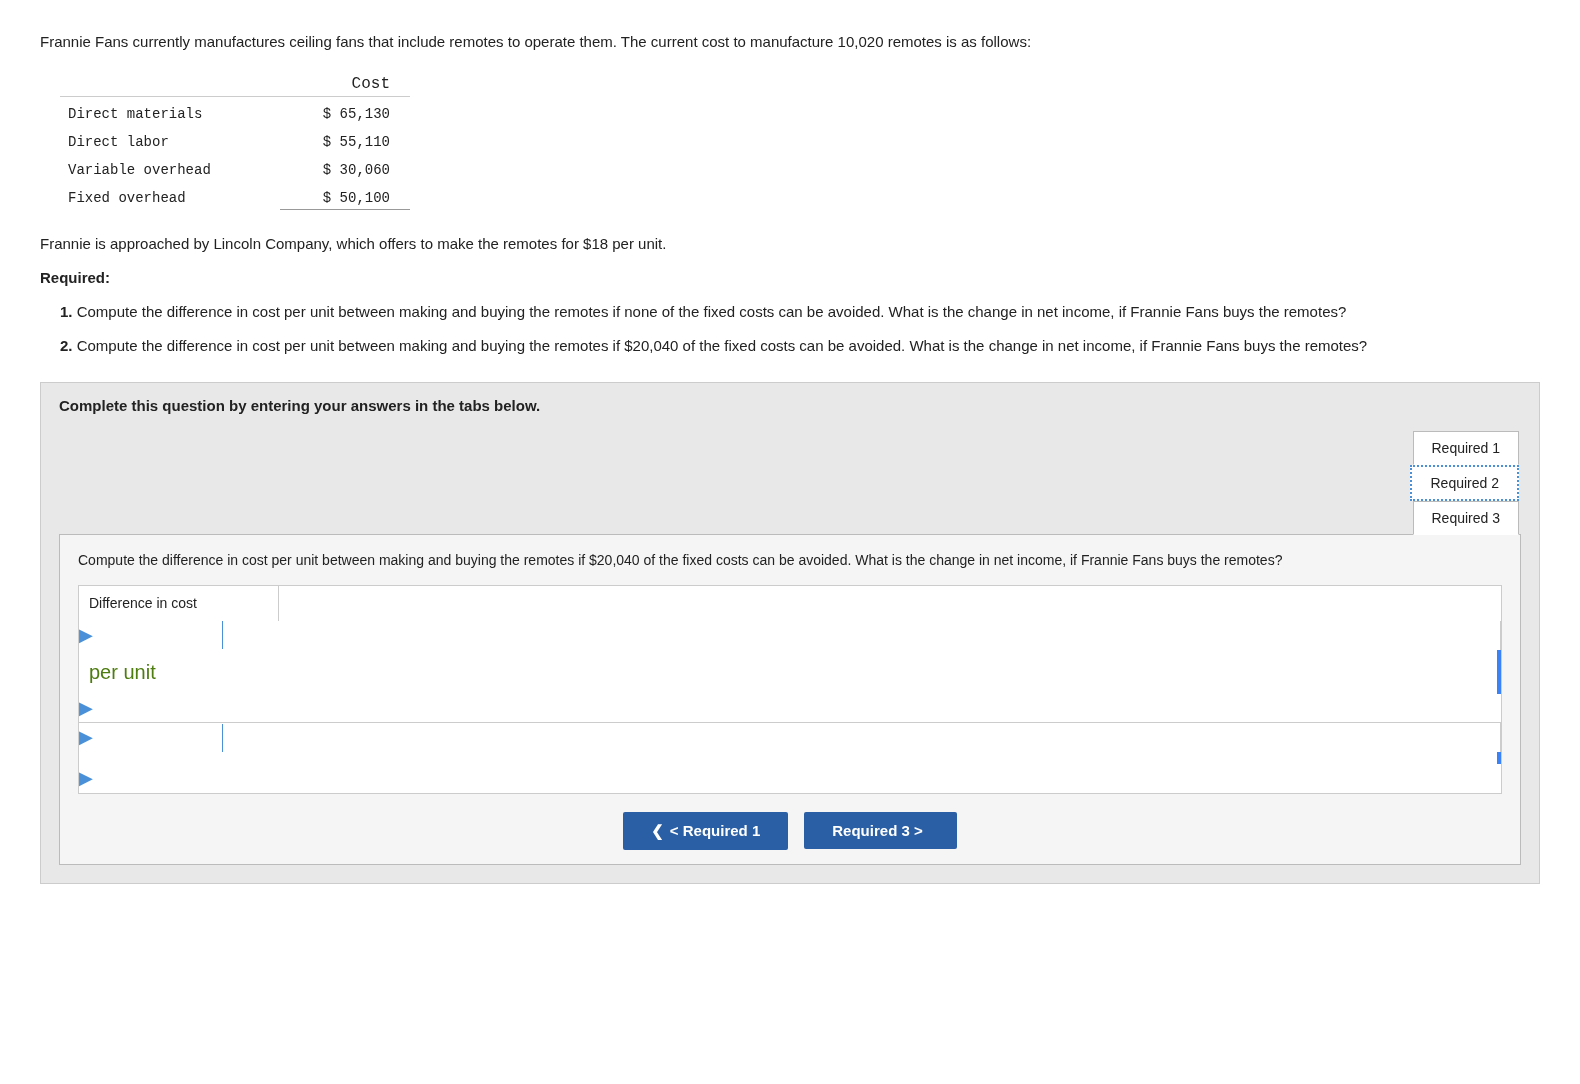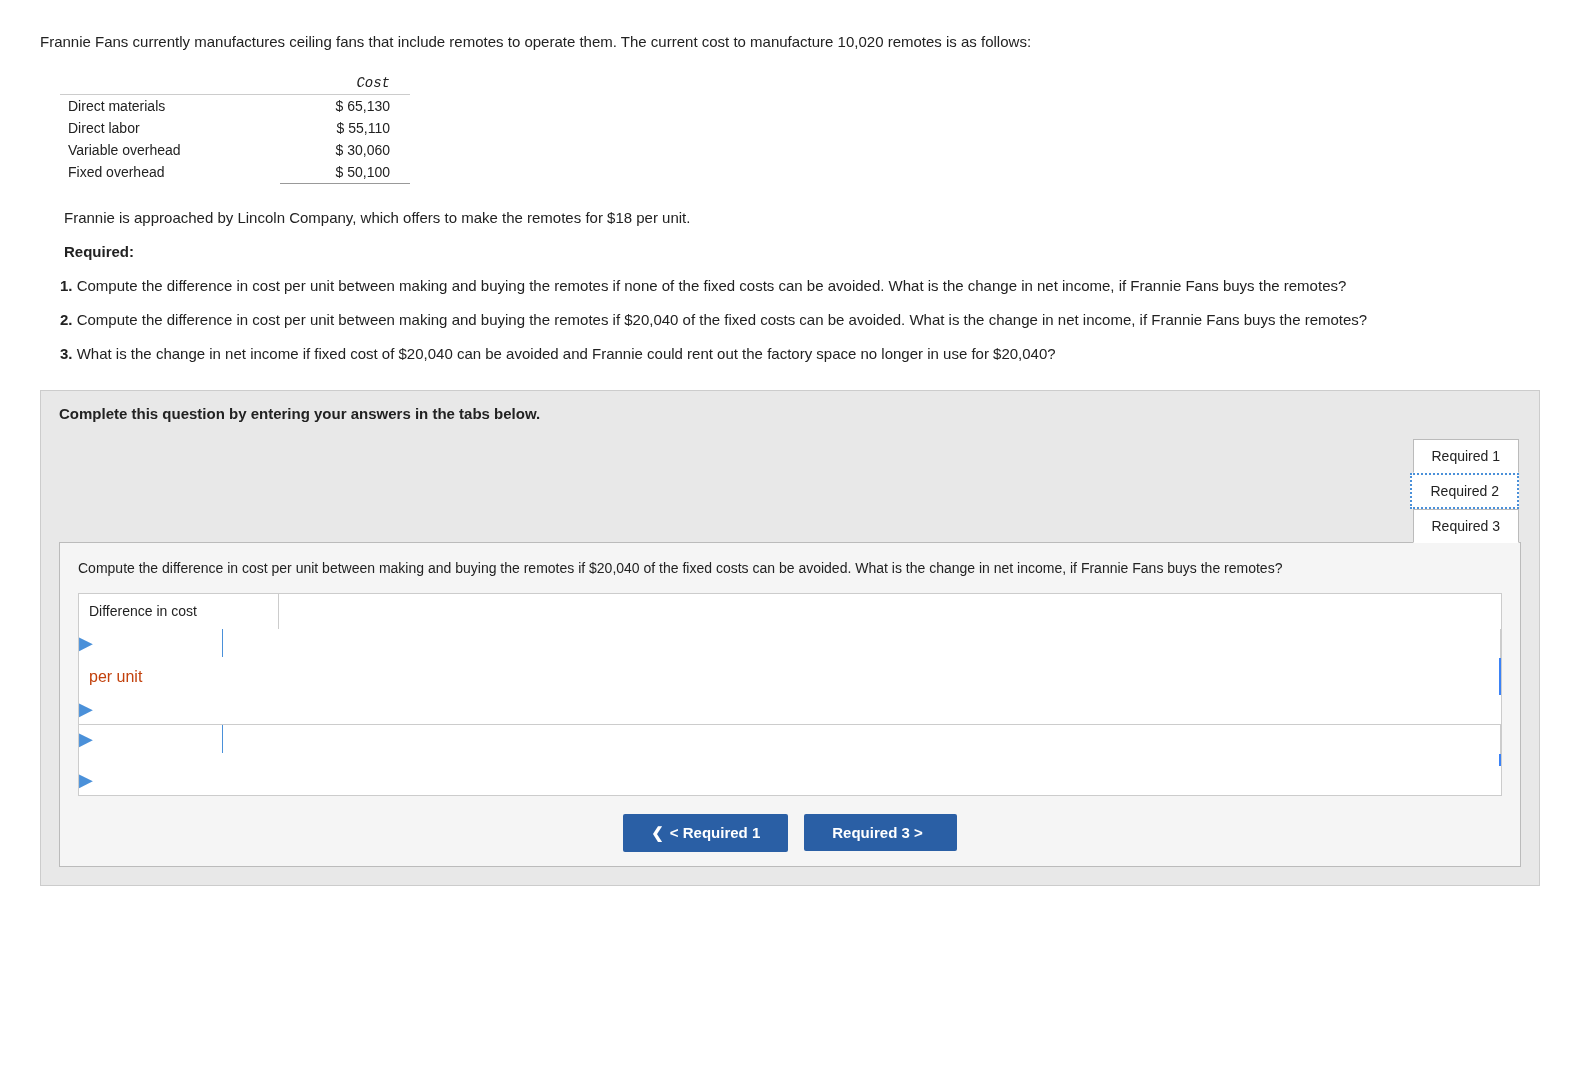--- a/index.html
+++ b/index.html
@@ -13,47 +13,45 @@
     }
     .intro-text {
       margin-bottom: 18px;
       line-height: 1.6;
     }
     .cost-table {
       border-collapse: collapse;
       margin: 18px 0 22px 20px;
     }
     .cost-table td {
-      padding: 3px 20px 3px 8px;
-      font-family: Liberation Sans, sans-serif;
+      padding: 9px 20px 3px 8px;
+      font-family: Liberation Mono, monospace;
       font-size: 14px;
     }
     .cost-table th {
       padding: 3px 20px 3px 8px;
       font-family: 'Courier New', Courier, monospace;
-      font-size: 14px;
+      font-size: 16px;
       text-align: center;
       font-weight: normal;
       border-bottom: 1px solid #ccc;
-      font-style: italic;
     }
     .cost-table .label-col {
       width: 220px;
     }
     .cost-table .value-col {
       text-align: right;
       width: 130px;
     }
     .cost-table .border-top td {
       border-top: 1px solid #999;
     }
     .approach-text {
       margin-bottom: 10px;
       line-height: 1.6;
-      margin-left: 24px;
     }
     .questions {
       margin: 10px 0 24px 0;
     }
     .question-item {
       margin-bottom: 10px;
       line-height: 1.6;
       padding-left: 10px;
     }
     .question-item .q-num {
@@ -135,23 +133,23 @@
       width: 130px;
       border: none;
       border-right: 1px solid #4a90d9;
       padding: 6px 8px;
       font-size: 14px;
       outline: none;
       background: #fff;
     }
     .answer-suffix {
       padding: 6px 10px;
-      font-size: 16px;
-      border-right: 2px solid #3b82f6;
-      color: #c2410c;
+      font-size: 20px;
+      border-right: 4px solid #3b82f6;
+      color: #4d7c0f;
       background: #fff;
       min-width: 80px;
     }
     .answer-input2 {
       width: 130px;
       border: none;
       padding: 6px 8px;
       font-size: 14px;
       outline: none;
       background: #fff;
@@ -228,24 +226,20 @@
 
 <ol class="questions" style="list-style:none; padding-left:10px;">
   <li class="question-item">
     <span class="q-num">1.</span>
     <span>Compute the difference in cost per unit between making and buying the remotes if none of the fixed costs can be avoided. What is the change in net income, if Frannie Fans buys the remotes?</span>
   </li>
   <li class="question-item">
     <span class="q-num">2.</span>
     <span>Compute the difference in cost per unit between making and buying the remotes if $20,040 of the fixed costs can be avoided. What is the change in net income, if Frannie Fans buys the remotes?</span>
   </li>
-  <li class="question-item">
-    <span class="q-num">3.</span>
-    <span>What is the change in net income if fixed cost of $20,040 can be avoided and Frannie could rent out the factory space no longer in use for $20,040?</span>
-  </li>
 </ol>
 
 <div class="complete-box">
   <p class="complete-box-text">Complete this question by entering your answers in the tabs below.</p>
 
   <div class="tabs-row">
     <div class="tab">
       <span>Required 1</span>
     </div>
     <div class="tab required2 active">

